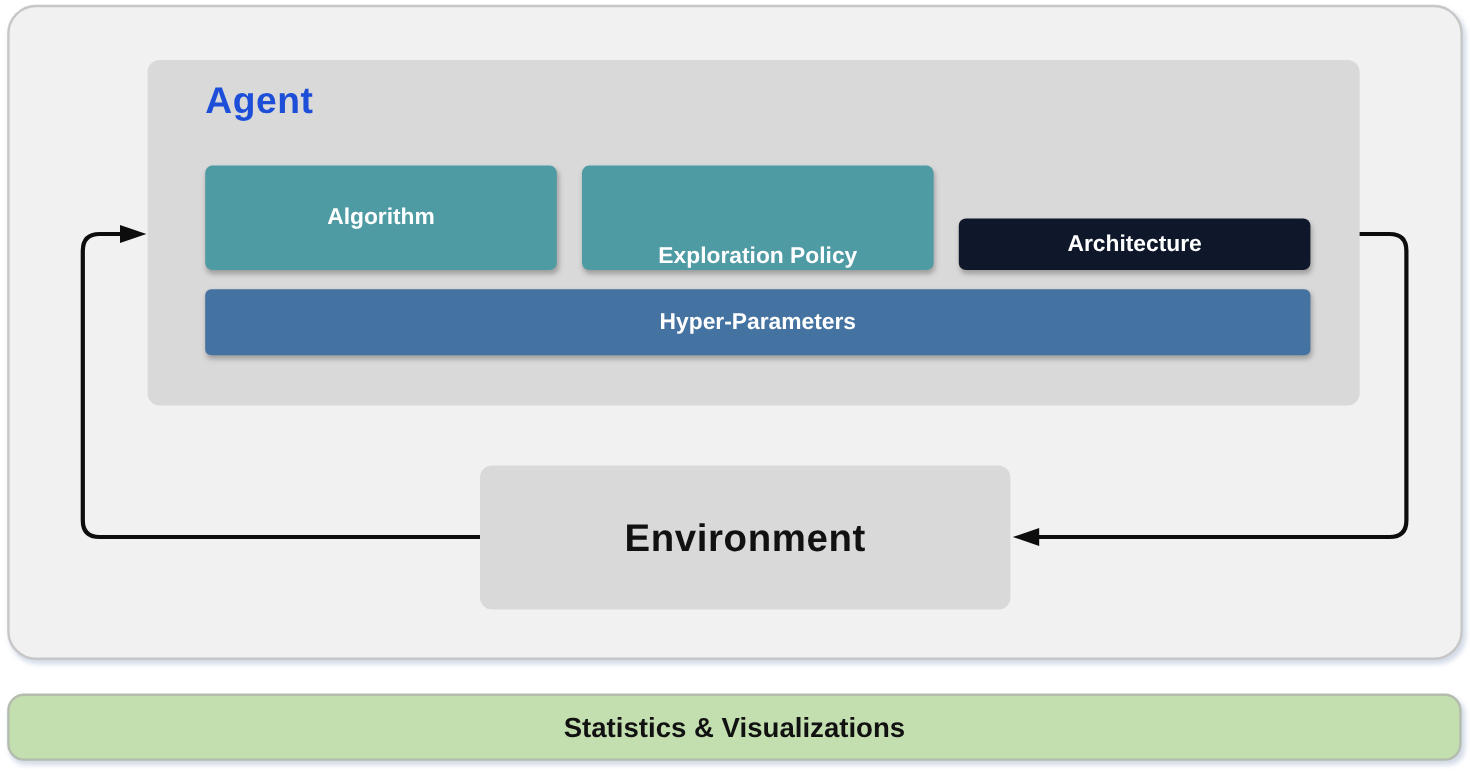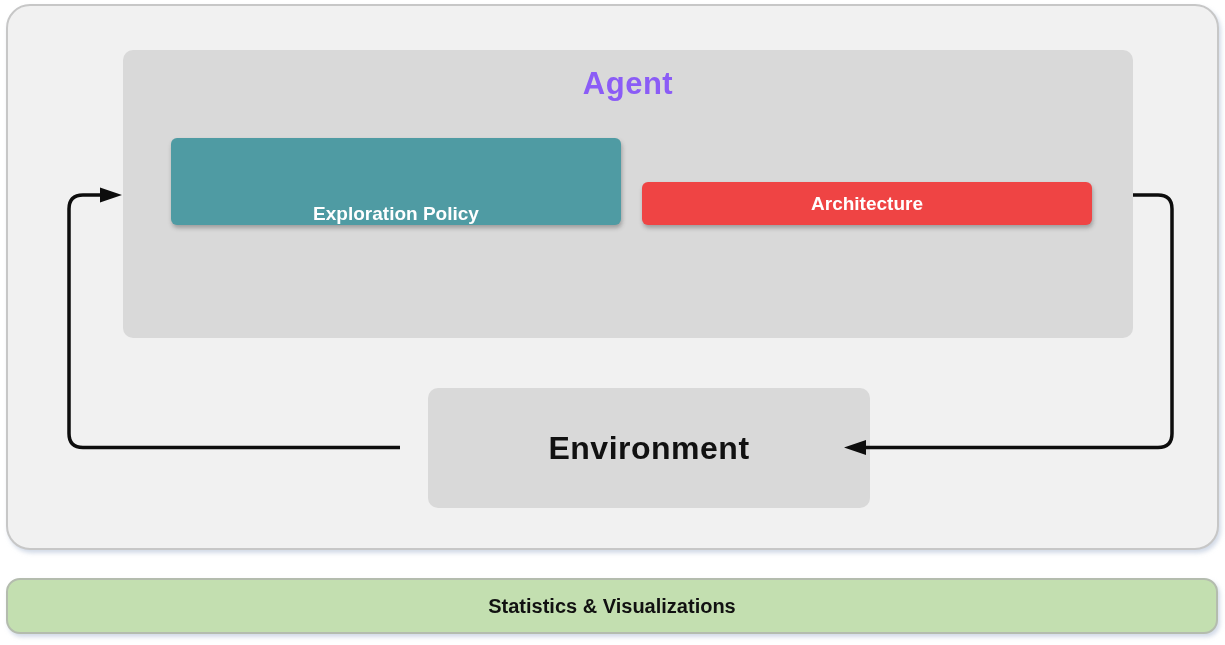--- a/index.html
+++ b/index.html
@@ -24,25 +24,25 @@
 
   .agent-box {
     left: 123px; top: 50px;
     width: 1010px; height: 288px;
     background: #d9d9d9;
     border-radius: 10px;
   }
   .agent-title {
     left: 123px; top: 66px;
     width: 1010px;
-    text-align: center;
     font-size: 31px;
     font-weight: bold;
-    color: #8b5cf6;
+    color: #1d4ed8;
     letter-spacing: 0.5px;
+    padding-left: 48px;
   }
 
   .modules-row {
     left: 171px; top: 138px;
     width: 921px; height: 87px;
     display: flex;
     gap: 21px;
   }
   .module {
     flex: 1;
@@ -87,21 +87,21 @@
 
   .stats-bar {
     left: 6px; top: 578px;
     width: 1212px; height: 56px;
     background: #c3dfb0;
     border: 2px solid #b4bcae;
     border-radius: 14px;
     display: flex;
     align-items: center;
     justify-content: center;
-    font-size: 20px;
+    font-size: 23px;
     font-weight: bold;
     color: #111111;
     box-shadow: 2px 3px 4px rgba(173,188,211,0.55);
   }
 
   .arrows-layer {
     left: 0; top: 0;
     width: 1225px; height: 645px;
     z-index: 5;
     pointer-events: none;
@@ -112,30 +112,36 @@
 
 <div class="canvas">
 
   <div class="abs outer-panel" style="background: rgb(241, 241, 241);"></div>
 
   <div class="abs agent-box" style="background: rgb(217, 217, 217);"></div>
 
   <div class="abs agent-title">Agent</div>
 
   <div class="abs modules-row">
+    <div class="module" style="background: rgb(79, 155, 163);">
+      <span>Algorithm</span>
+    </div>
     <div class="module" style="background: rgb(79, 155, 163); align-items: flex-end;">
       <span>Exploration Policy</span>
     </div>
-    <div class="module" style="background: #ef4444; margin-top: 44px;">
+    <div class="module" style="background: #0f172a; margin-top: 44px;">
       <span>Architecture</span>
     </div>
   </div>
 
+  <div class="abs hyper-bar" style="background: rgb(69, 115, 161);">
+    <span>Hyper-Parameters</span>
+  </div>
 
-  <div class="abs env-box" style="background: rgb(217, 217, 217); margin-left: 28px;">
+  <div class="abs env-box" style="background: rgb(217, 217, 217);">
     <span>Environment</span>
   </div>
 
   <svg class="abs arrows-layer" width="1225" height="645" viewBox="0 0 1225 645" xmlns="http://www.w3.org/2000/svg">
     <g>
       <path d="M 400 447.5 L 83 447.5 Q 69 447.5 69 433.5 L 69 209 Q 69 195 83 195 L 102 195" fill="none" stroke="#0D0D0D" stroke-width="3.5"></path>
       <polygon points="122,195 100,187.5 100,202.5" fill="#0D0D0D"></polygon>
     </g>
     <g>
       <path d="M 1133 195 L 1158 195 Q 1172 195 1172 209 L 1172 433.5 Q 1172 447.5 1158 447.5 L 864 447.5" fill="none" stroke="#0D0D0D" stroke-width="3.5"></path>

